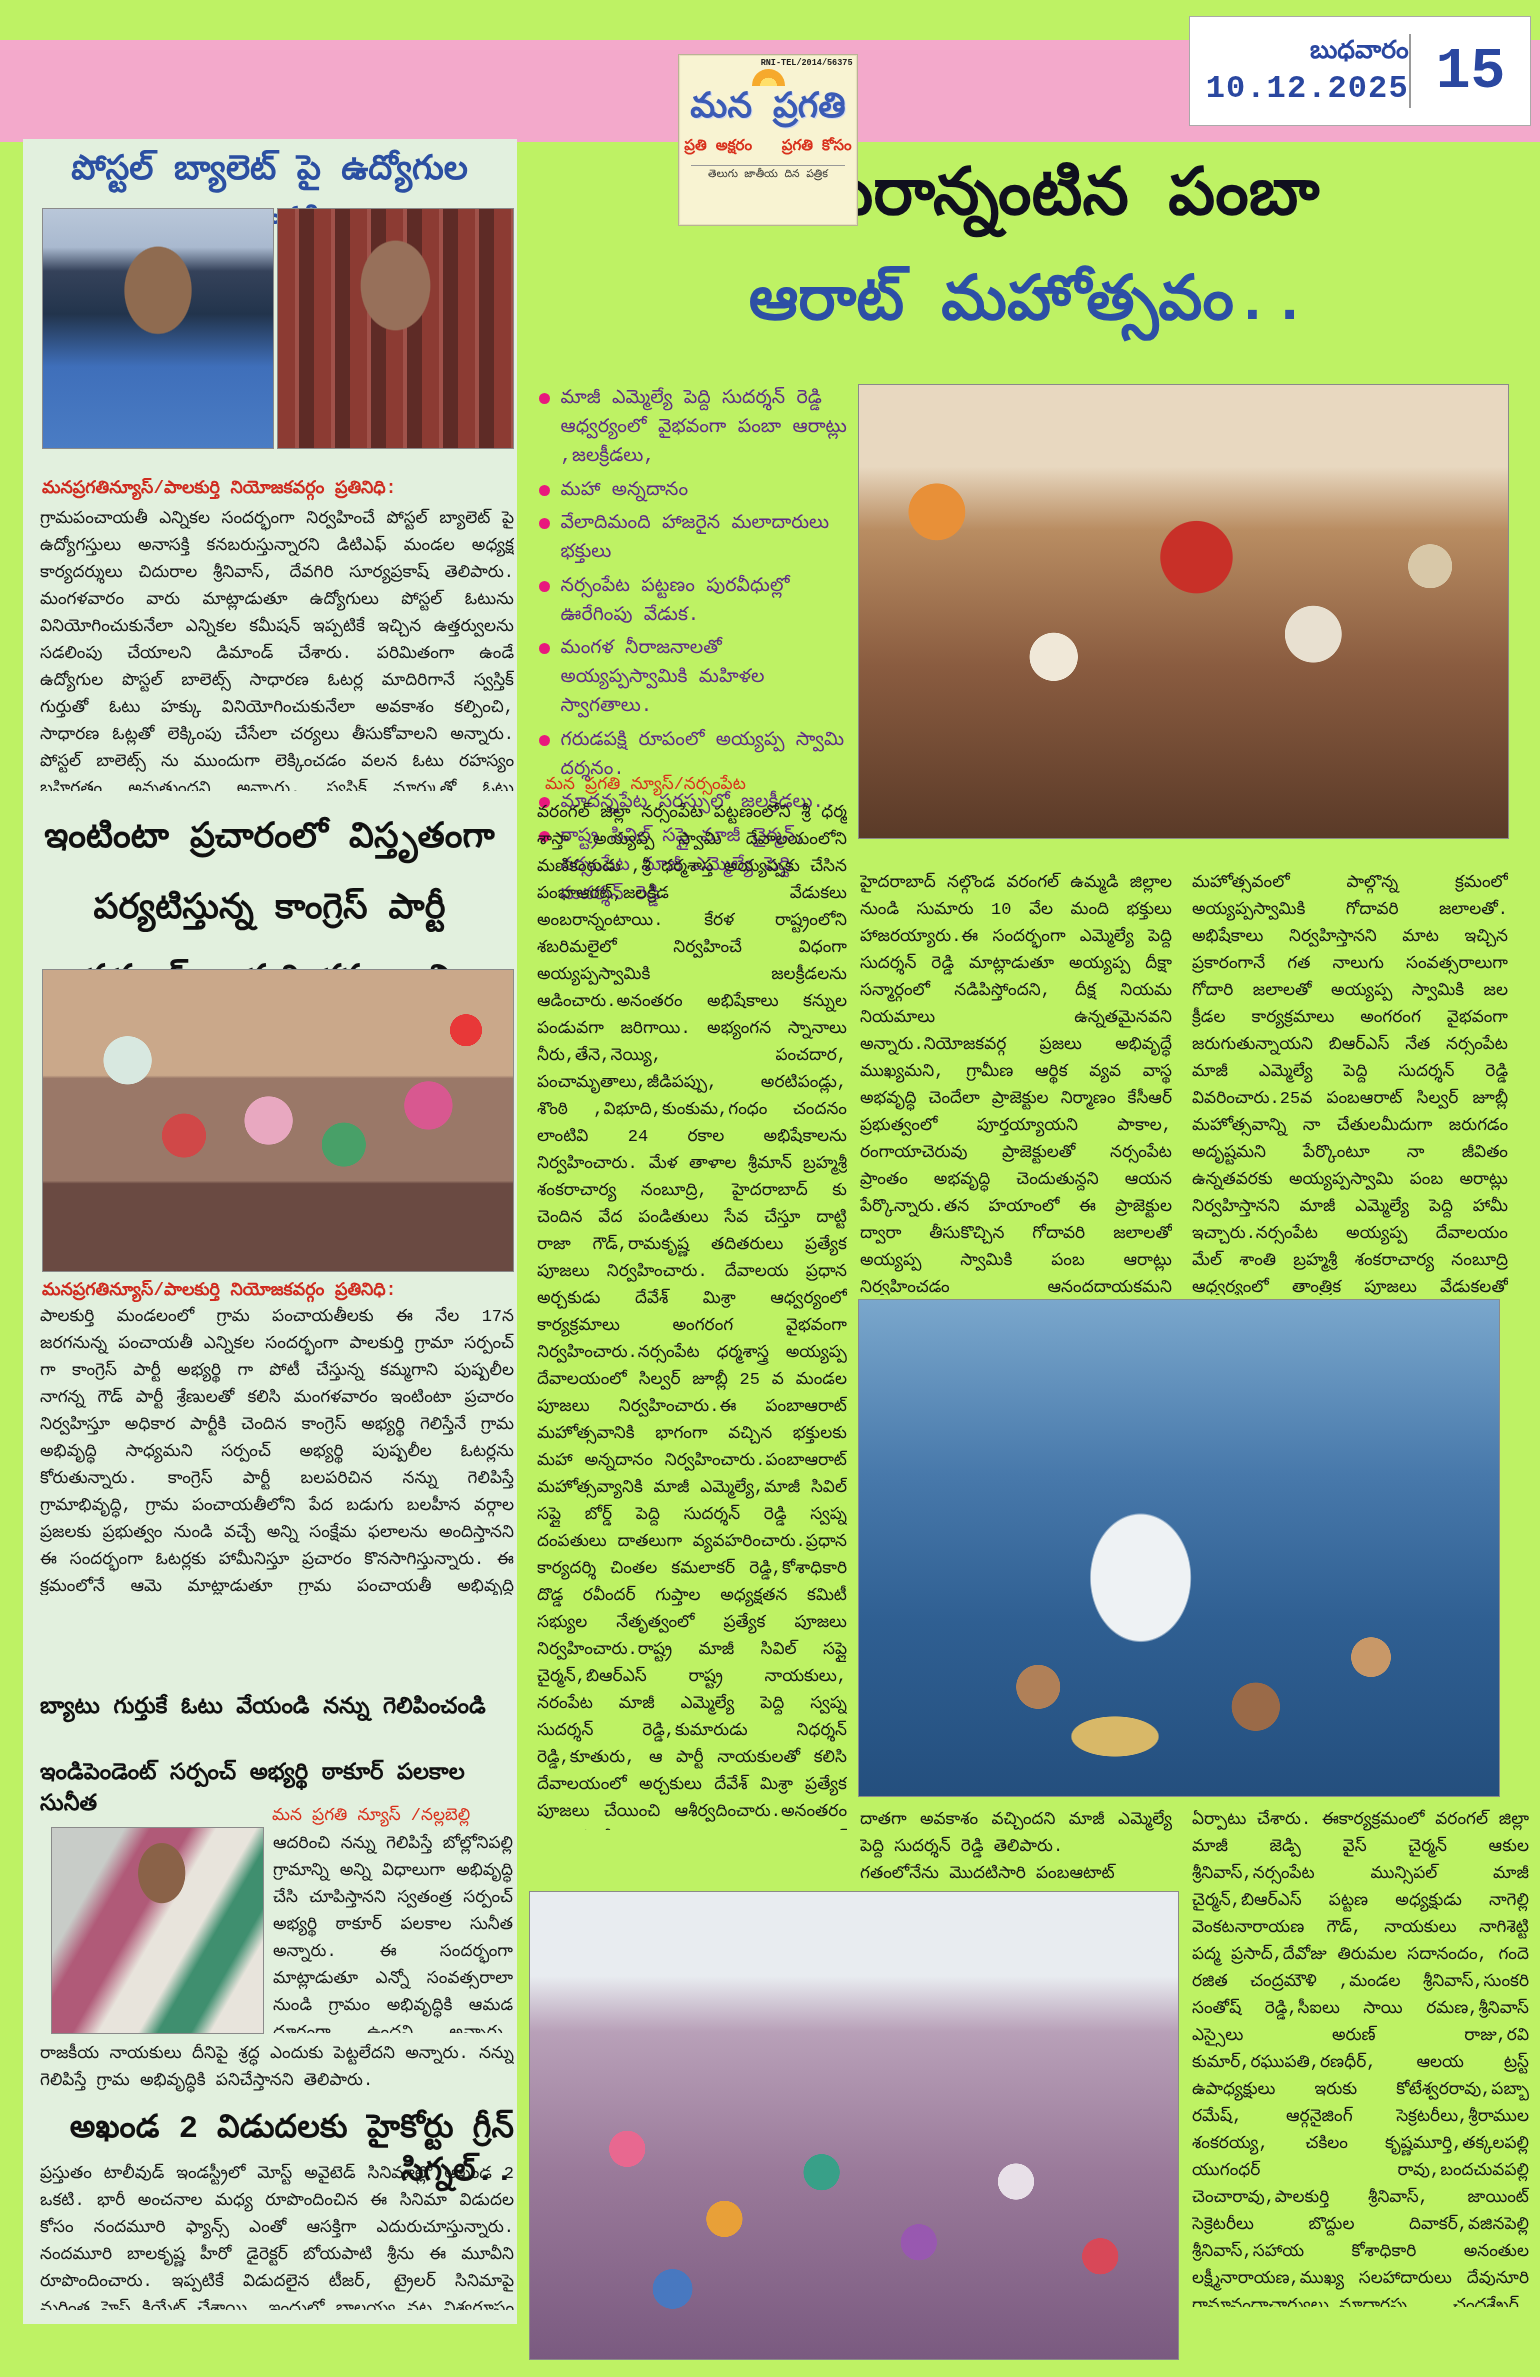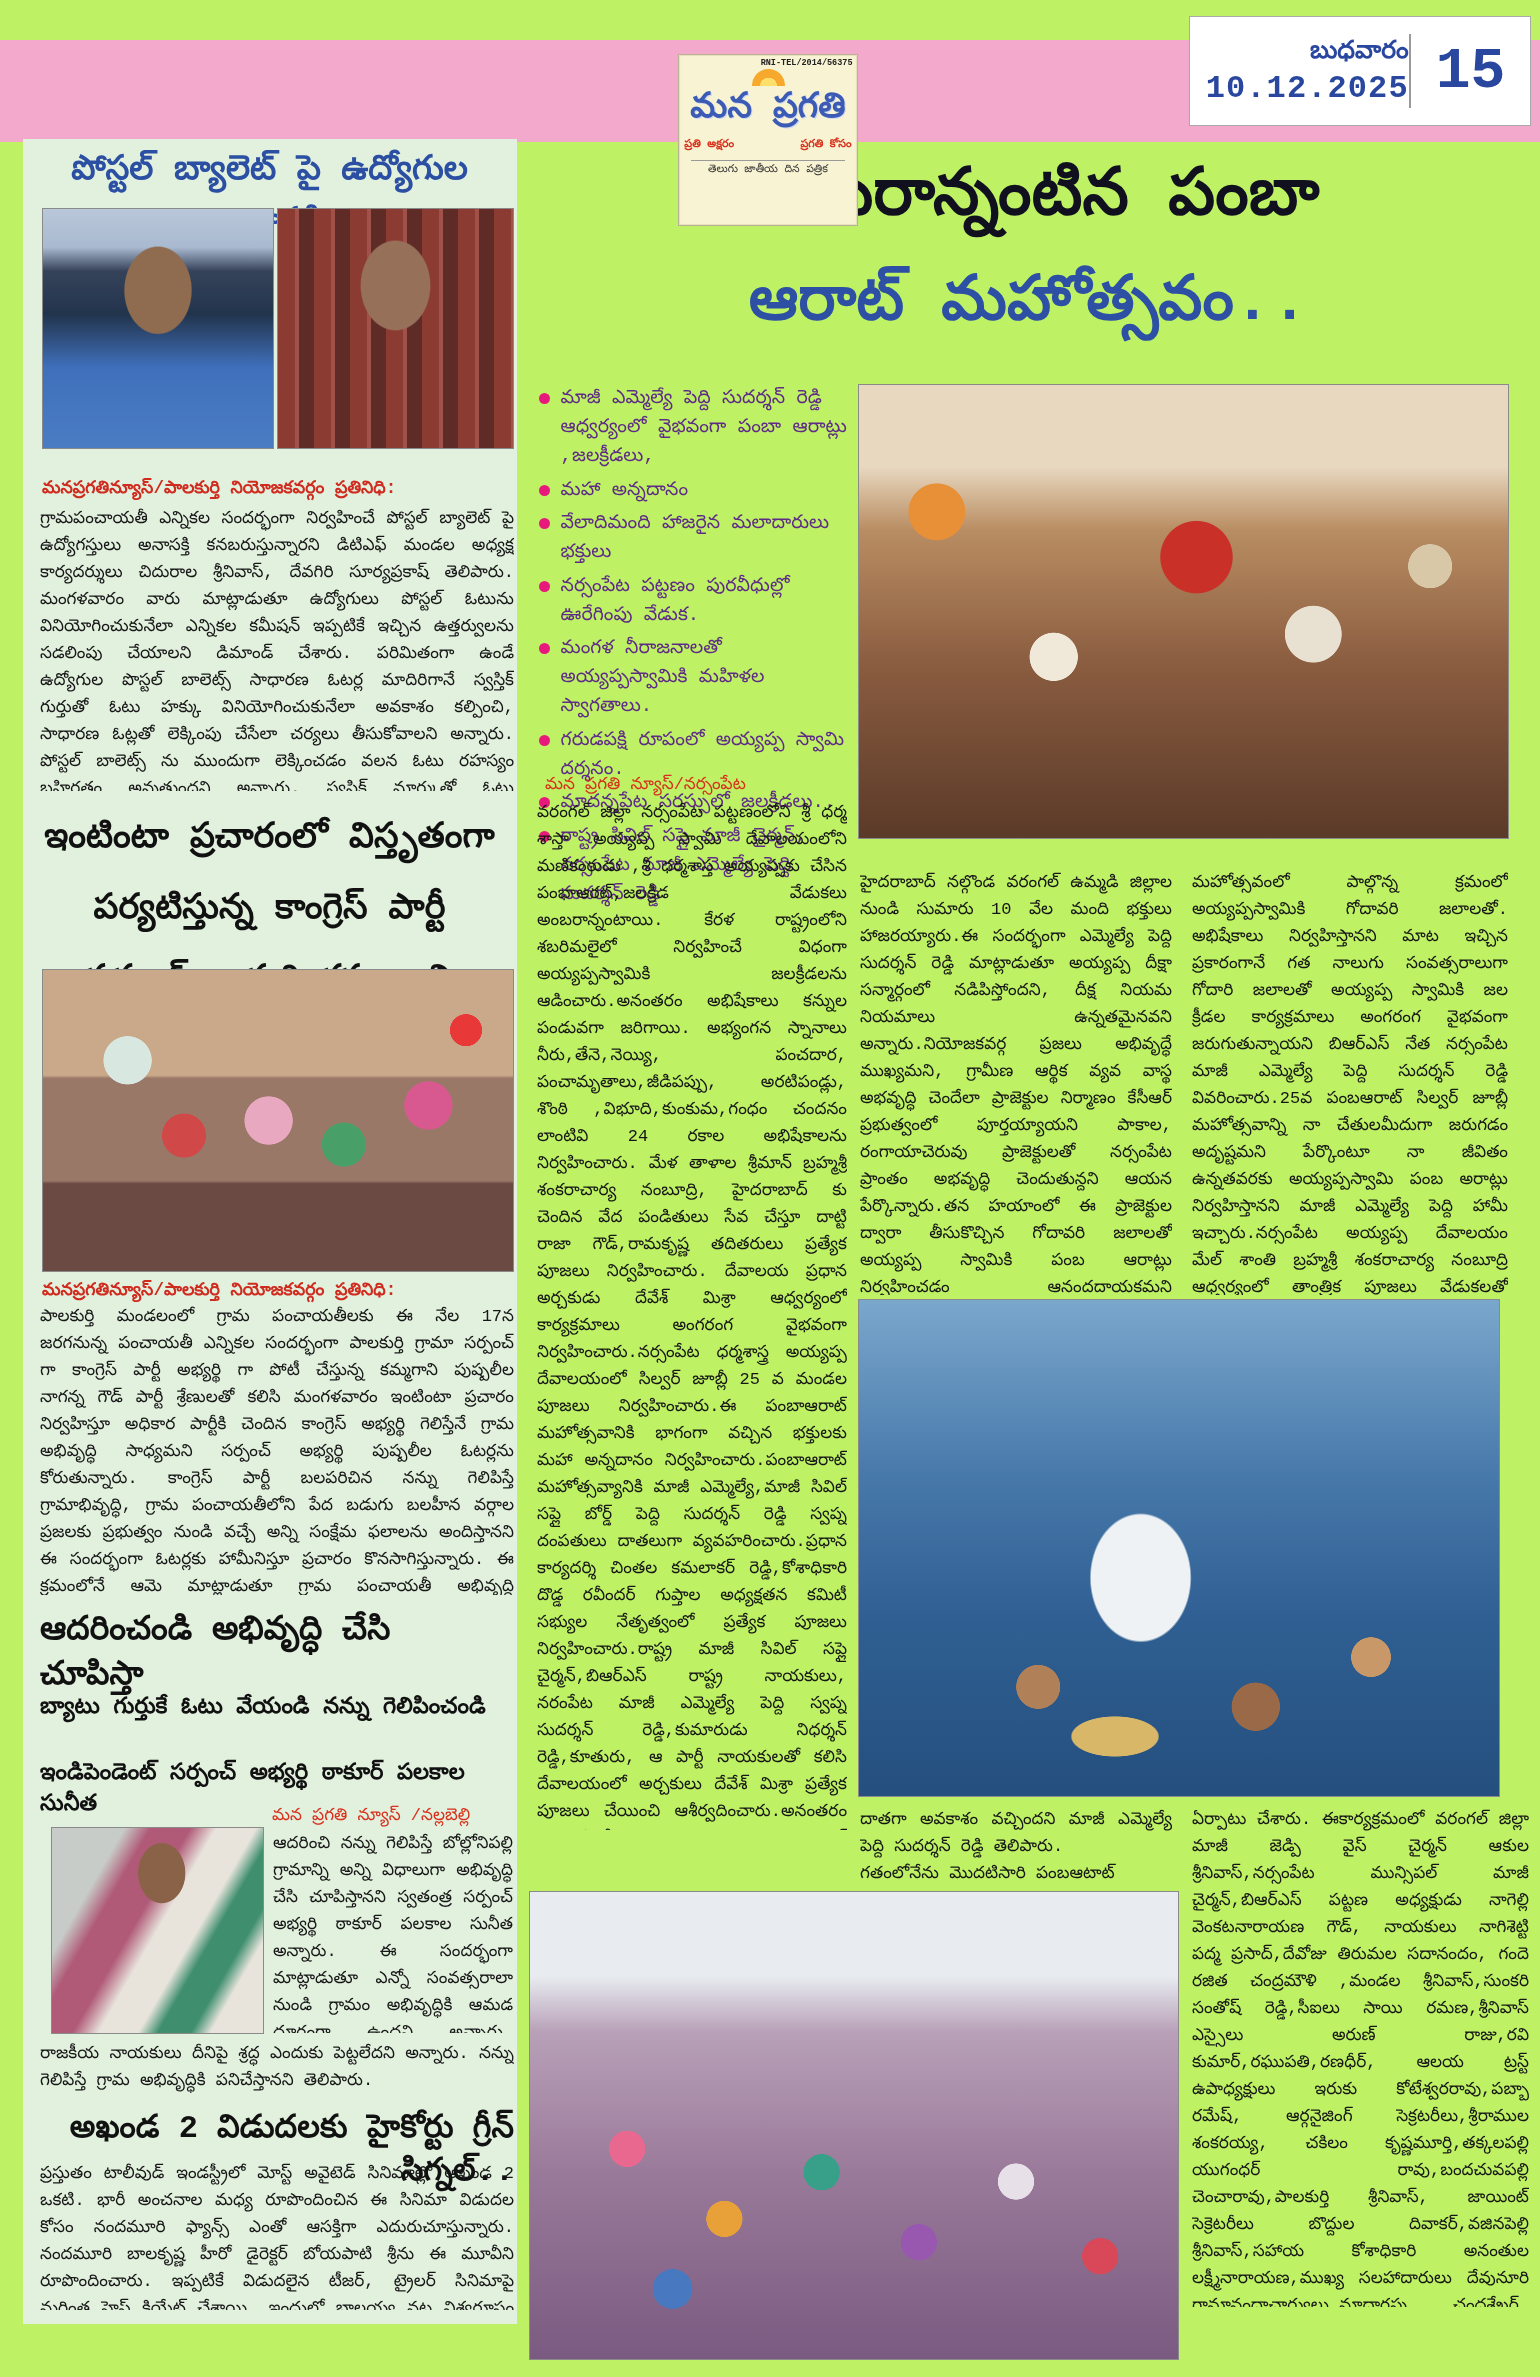--- a/index.html
+++ b/index.html
@@ -10,21 +10,21 @@
   #banner{left:0;top:40px;width:1541px;height:102px;background:#f3a9cb;}
   #masthead-box{left:678px;top:54px;width:178px;height:170px;background:#f8f3d2;
       border:0.6px solid #b9b295;box-shadow:0 0 0 1.1px #e7e0bd inset;z-index:5;
       display:flex;flex-direction:column;align-items:center;}
   #rni{font-size:8.5px;color:#222;align-self:flex-end;margin:3.4px 4.5px 0 0;font-weight:bold;}
   #sun{width:33px;height:17px;border-radius:33px 33px 0 0;
       background:radial-gradient(circle at 50% 100%, #ffdf6b 0 35%, #f6a92c 36% 75%, #e98a1a 76% 100%);margin-top:1.1px;}
   #mast-title{font-size:35px;line-height:40px;font-weight:bold;color:#3b5bb5;
       text-shadow:1.1px 1.1px 0 #cfd8f2;margin-top:1.1px;white-space:nowrap;}
   #mast-taglines{width:94%;display:flex;justify-content:space-between;margin-top:9px;}
-  .tagline{font-size:11px;color:#d8301c;font-weight:bold;}
+  .tagline{font-size:15px;color:#d8301c;font-weight:bold;}
   #mast-subtitle{font-size:10.8px;color:#333;margin-top:8px;border-top:0.6px solid #999;
       padding-top:2.3px;width:86%;text-align:center;}
   #date-box{left:1189px;top:16px;width:340px;height:108px;background:#fff;border:1.7px solid #a9a9a9;
       display:flex;align-items:center;z-index:6;}
   #date-left{flex:1;text-align:right;color:#2a47a0;}
   #day{font-size:25px;font-weight:bold;}
   #date{font-size:32px;font-weight:bold;letter-spacing:1.1px;}
   #date-divider{width:2.3px;height:74px;background:#9a9a9a;}
   #page-number{width:119px;text-align:center;font-size:58px;font-weight:bold;color:#2a47a0;}
   
@@ -141,21 +141,20 @@
   <div class="abs photo" id="portrait-left"></div>
   <div class="abs photo" id="portrait-right"></div>
   <div class="abs byline-red" id="art1-byline">మనప్రగతిన్యూస్/పాలకుర్తి నియోజకవర్గం ప్రతినిధి:</div>
   <div class="abs body-text" id="art1-body">గ్రామపంచాయతీ ఎన్నికల సందర్భంగా నిర్వహించే పోస్టల్ బ్యాలెట్ పై ఉద్యోగస్తులు అనాసక్తి కనబరుస్తున్నారని డిటిఎఫ్ మండల అధ్యక్ష కార్యదర్శులు చిదురాల శ్రీనివాస్, దేవగిరి సూర్యప్రకాష్ తెలిపారు. మంగళవారం వారు మాట్లాడుతూ ఉద్యోగులు పోస్టల్ ఓటును వినియోగించుకునేలా ఎన్నికల కమీషన్ ఇప్పటికే ఇచ్చిన ఉత్తర్వులను సడలింపు చేయాలని డిమాండ్ చేశారు. పరిమితంగా ఉండే ఉద్యోగుల పొస్టల్ బాలెట్స్ సాధారణ ఓటర్ల మాదిరిగానే స్వస్తిక్ గుర్తుతో ఓటు హక్కు వినియోగించుకునేలా అవకాశం కల్పించి, సాధారణ ఓట్లతో లెక్కింపు చేసేలా చర్యలు తీసుకోవాలని అన్నారు. పోస్టల్ బాలెట్స్ ను ముందుగా లెక్కించడం వలన ఓటు రహస్యం బహిర్గతం అవుతుందని అన్నారు. స్వస్తిక్ మార్కుతో ఓటు వినియోగించుకునేలా ఓట్లను సాధారణ ఓట్లతో కలిపి లెక్కిస్తే ఓటు రహస్యం బహిర్గతం కాకుండా ఓటు హక్కును వినియోగించుకునేందుకు ఉద్యోగులకు అవకాశం ఉంటుందని, వెంటనే ఆ దిశగా ఉత్తర్వులు ఇచ్చి ఉద్యోగులు ఓటు హక్కు వినియోగించుకునేలా చూడాలని అన్నారు.</div>
 
   <div class="abs hl-black" id="art2-headline">ఇంటింటా ప్రచారంలో విస్తృతంగా పర్యటిస్తున్న కాంగ్రెస్ పార్టీ సర్పంచ్ అభ్యర్థి కమ్ముగాని పుష్పలీల</div>
   <div class="abs photo" id="group-photo"></div>
   <div class="abs byline-red" id="art2-byline">మనప్రగతిన్యూస్/పాలకుర్తి నియోజకవర్గం ప్రతినిధి:</div>
   <div class="abs body-text" id="art2-body">పాలకుర్తి మండలంలో గ్రామ పంచాయతీలకు ఈ నేల 17న జరగనున్న పంచాయతీ ఎన్నికల సందర్భంగా పాలకుర్తి గ్రామా సర్పంచ్ గా కాంగ్రెస్ పార్టీ అభ్యర్థి గా పోటీ చేస్తున్న కమ్మగాని పుష్పలీల నాగన్న గౌడ్ పార్టీ శ్రేణులతో కలిసి మంగళవారం ఇంటింటా ప్రచారం నిర్వహిస్తూ అధికార పార్టీకి చెందిన కాంగ్రెస్ అభ్యర్థి గెలిస్తేనే గ్రామ అభివృద్ధి సాధ్యమని సర్పంచ్ అభ్యర్థి పుష్పలీల ఓటర్లను కోరుతున్నారు. కాంగ్రెస్ పార్టీ బలపరిచిన నన్ను గెలిపిస్తే గ్రామాభివృద్ధి, గ్రామ పంచాయతీలోని పేద బడుగు బలహీన వర్గాల ప్రజలకు ప్రభుత్వం నుండి వచ్చే అన్ని సంక్షేమ ఫలాలను అందిస్తానని ఈ సందర్భంగా ఓటర్లకు హామీనిస్తూ ప్రచారం కొనసాగిస్తున్నారు. ఈ క్రమంలోనే ఆమె మాట్లాడుతూ గ్రామ పంచాయతీ అభివృద్ధి చెందాలంటే అవినీతిపరులను నమ్మవద్దని, నీతివంతమైన సుపరిపాలన ఇచ్చే నాయకులను ఎన్నుకోవాలని ఆమె తెలిపారు.పాలకుర్తి గ్రామపంచాయతీ ఓటర్లు చాలా చైతన్యవంతులని క్షుణంగా తెలుసునని అందుకే ఓటర్ల మహాశయులందరూ ఆలోచించి నీతివంతమైన సమర్థవంతమైన పాలన కోసం ఆలోచించి ఓటు వేయాలని ఆమె పిలుపునిస్తూ విస్తృతంగా ప్రచారం కొనసాగిస్తున్నారు.</div>
 
-  <div class="abs hl-black" id="art3-headline">ఆదరించండి అభివృద్ధి చేసి చూపిస్తా</div>
   <div class="abs" id="art3-sub1">బ్యాటు గుర్తుకే ఓటు వేయండి నన్ను గెలిపించండి</div>
   <div class="abs" id="art3-sub2">ఇండిపెండెంట్ సర్పంచ్ అభ్యర్థి ఠాకూర్ పలకాల సునీత</div>
   <div class="abs dateline-red" id="art3-dateline">మన ప్రగతి న్యూస్ /నల్లబెల్లి</div>
   <div class="abs photo" id="woman-photo"></div>
   <div class="abs body-text" id="art3-body-top">ఆదరించి నన్ను గెలిపిస్తే బోల్లోనిపల్లి గ్రామాన్ని అన్ని విధాలుగా అభివృద్ధి చేసి చూపిస్తానని స్వతంత్ర సర్పంచ్ అభ్యర్థి ఠాకూర్ పలకాల సునీత అన్నారు. ఈ సందర్భంగా మాట్లాడుతూ ఎన్నో సంవత్సరాలా నుండి గ్రామం అభివృద్ధికి ఆమడ దూరంగా ఉందని అన్నారు. ఎమర్జెన్సీ సమయంలో ప్రాణా ప్రాయ స్థితిలో గ్రామంలో కనీసం హాస్పటల్ సదుపాయం లేదని ఈ గ్రామానికి మంజూరైన హాస్పిటల్ను ముచింపుల గ్రామానికి తరలించారని, గ్రామానికి కనీసం గ్రామపంచాయతీ భవనం కూడా లేదని ఇన్ని సంవత్సరాల పరిపాలనలో</div>
   <div class="abs body-text" id="art3-body-bottom">రాజకీయ నాయకులు దీనిపై శ్రద్ధ ఎందుకు పెట్టలేదని అన్నారు. నన్ను గెలిపిస్తే గ్రామ అభివృద్ధికి పనిచేస్తానని తెలిపారు.</div>
 
   <div class="abs hl-black" id="art4-headline">అఖండ 2 విడుదలకు హైకోర్టు గ్రీన్ సిగ్నల్..</div>
   <div class="abs body-text" id="art4-body">ప్రస్తుతం టాలీవుడ్ ఇండస్ట్రీలో మోస్ట్ అవైటెడ్ సినిమాల్లో అఖండ 2 ఒకటి. భారీ అంచనాల మధ్య రూపొందించిన ఈ సినిమా విడుదల కోసం నందమూరి ఫ్యాన్స్ ఎంతో ఆసక్తిగా ఎదురుచూస్తున్నారు. నందమూరి బాలకృష్ణ హీరో డైరెక్టర్ బోయపాటి శ్రీను ఈ మూవీని రూపొందించారు. ఇప్పటికే విడుదలైన టీజర్, ట్రైలర్ సినిమాపై మరింత హైప్ క్రియేట్ చేశాయి. ఇందులో బాలయ్య నట విశ్వరూపం చూపించనున్నారని ముందు నుంచి పోస్టర్స్, టీజర్ పై బజ్ క్రియేట్ చేశారు మేకర్స్. డిసెంబర్ 5న ఈ సినిమా విడుదల కావాల్సి ఉంది. అప్పటికే బాలయ్యతోపాటు చిత్రయూనిట్ సైతం జోరుగా ప్రమోషన్స్ నిర్వహించారు. కానీ చివరి క్షణంలో ఈ సినిమా విడుదలను వాయిదా వేశారు.</div>
 

